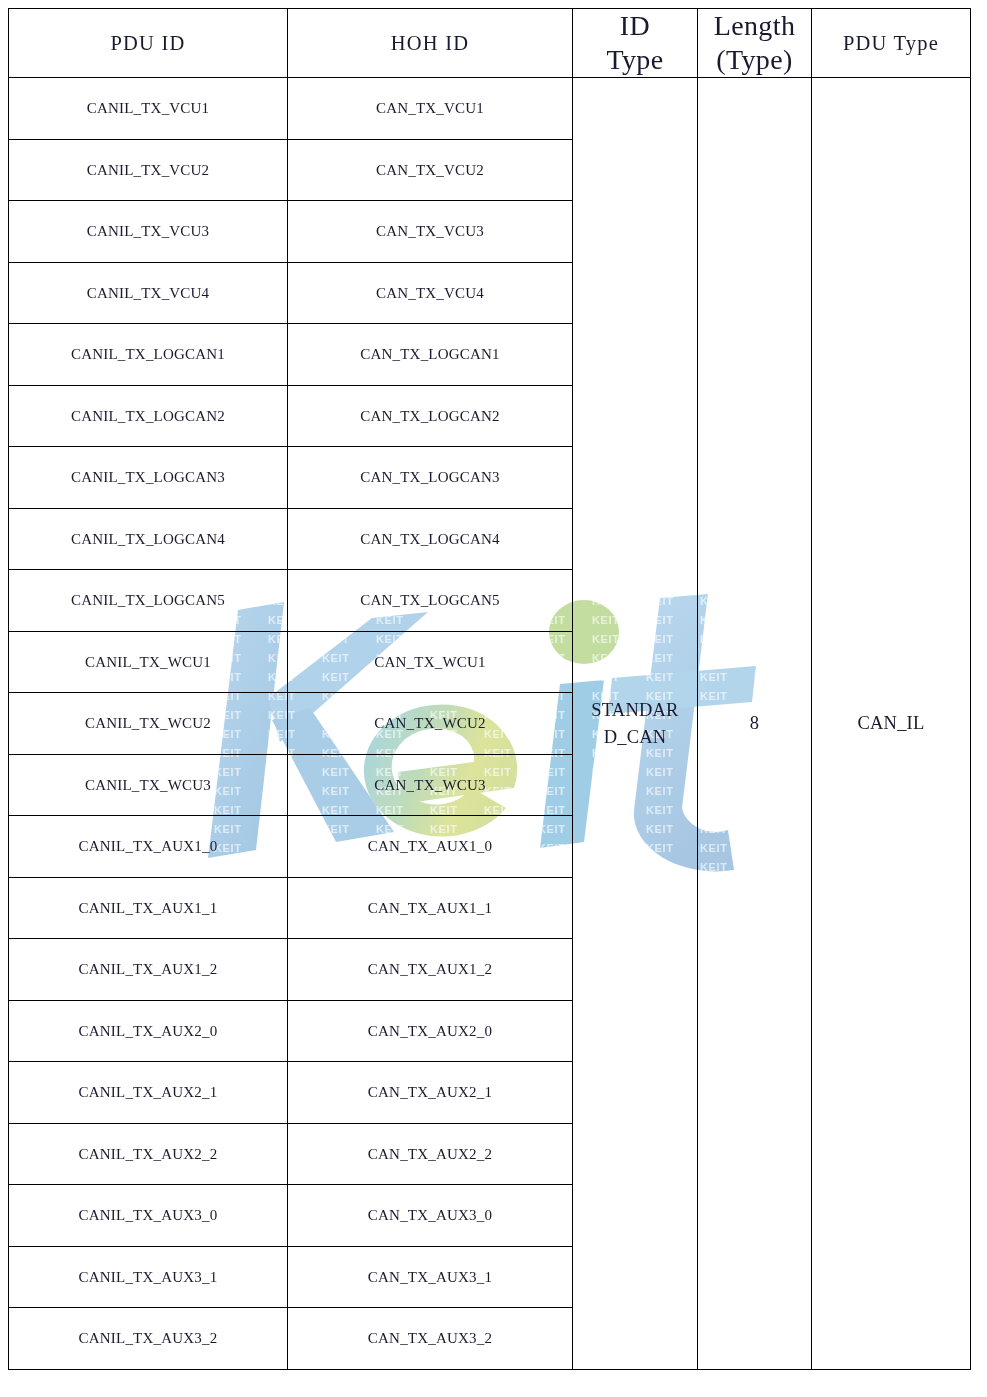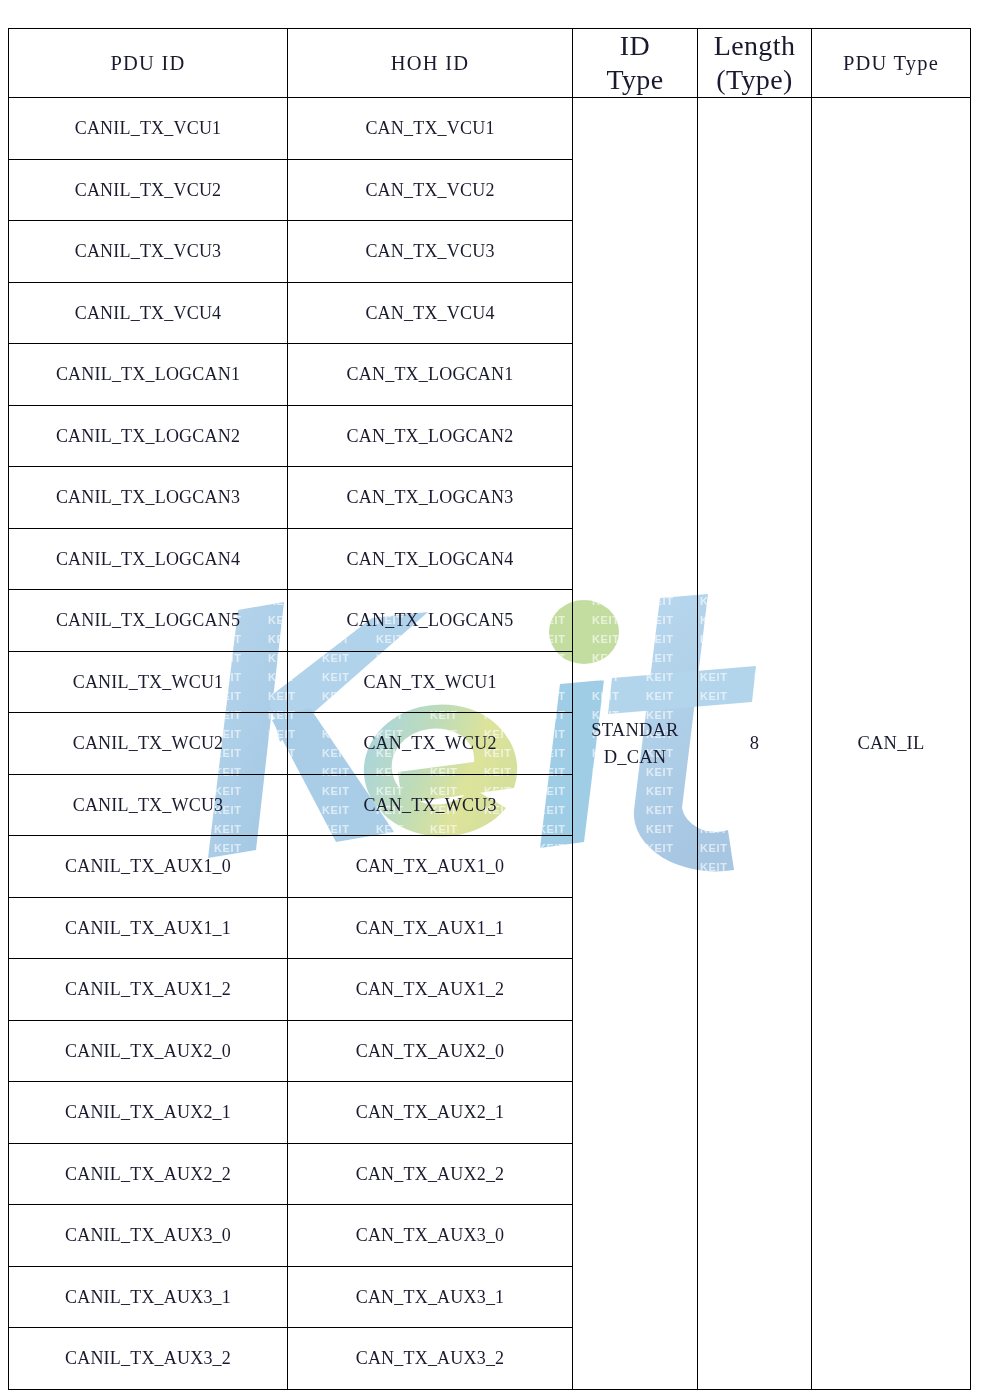--- a/index.html
+++ b/index.html
@@ -31,21 +31,21 @@
     left: 160px;
     top: 592px;
     width: 620px;
     height: 300px;
   }
 
   
   #pdu-table-wrap {
     position: absolute;
     left: 8px;
-    top: 28px;
+    top: 8px;
     width: 962px;
     z-index: 2;
   }
   table.pdu-table {
     border-collapse: collapse;
     table-layout: fixed;
     width: 962px;
     background: transparent;
   }
   table.pdu-table td,
@@ -71,21 +71,21 @@
     letter-spacing: 1.2px;
     line-height: 1.22;
   }
   thead th.two-line {
     font-size: 28px;
     letter-spacing: 0.4px;
   }
 
   tbody td {
     height: 60.5px;
-    font-size: 18px;
+    font-size: 15px;
     letter-spacing: 0.2px;
     white-space: nowrap;
   }
 
   td.merged-cell {
     font-size: 18.5px;
     letter-spacing: 0.2px;
     line-height: 1.45;
   }
   td.merged-cell.wrapped {

